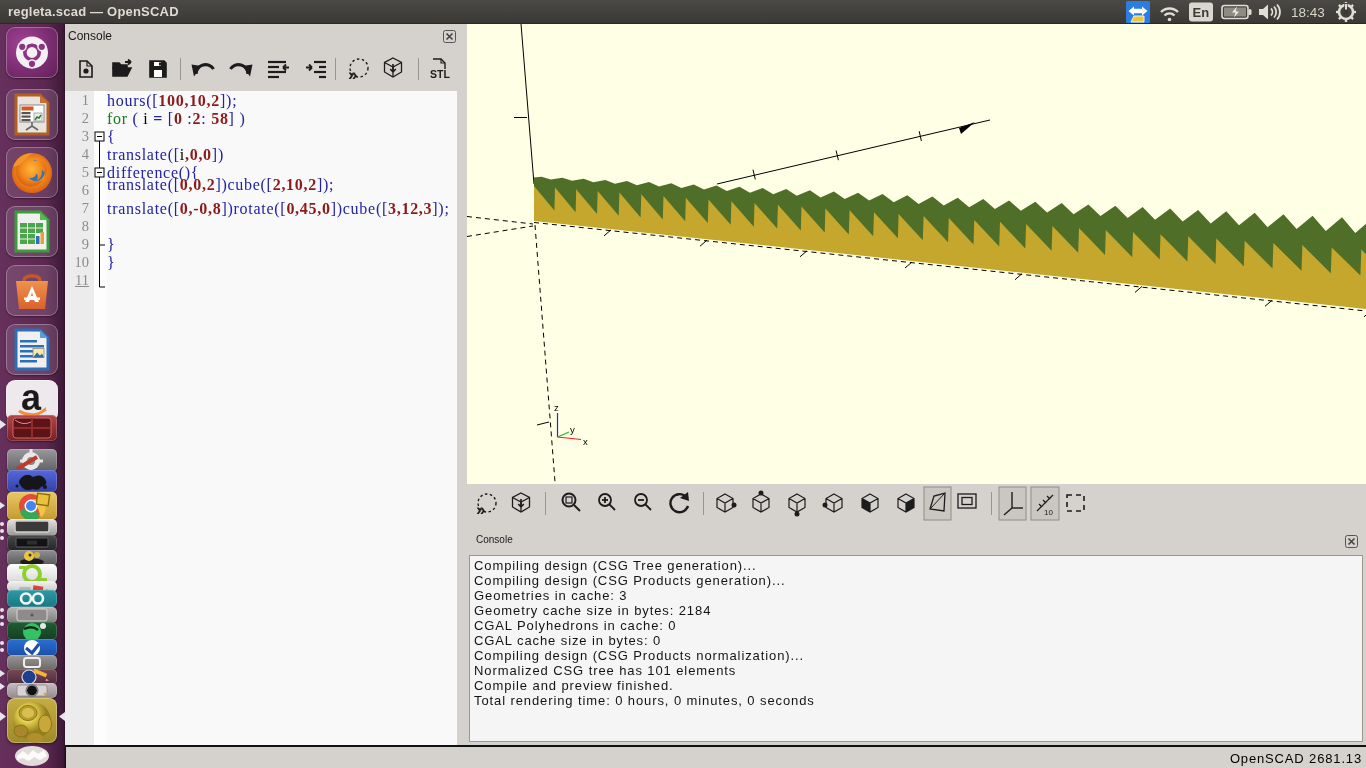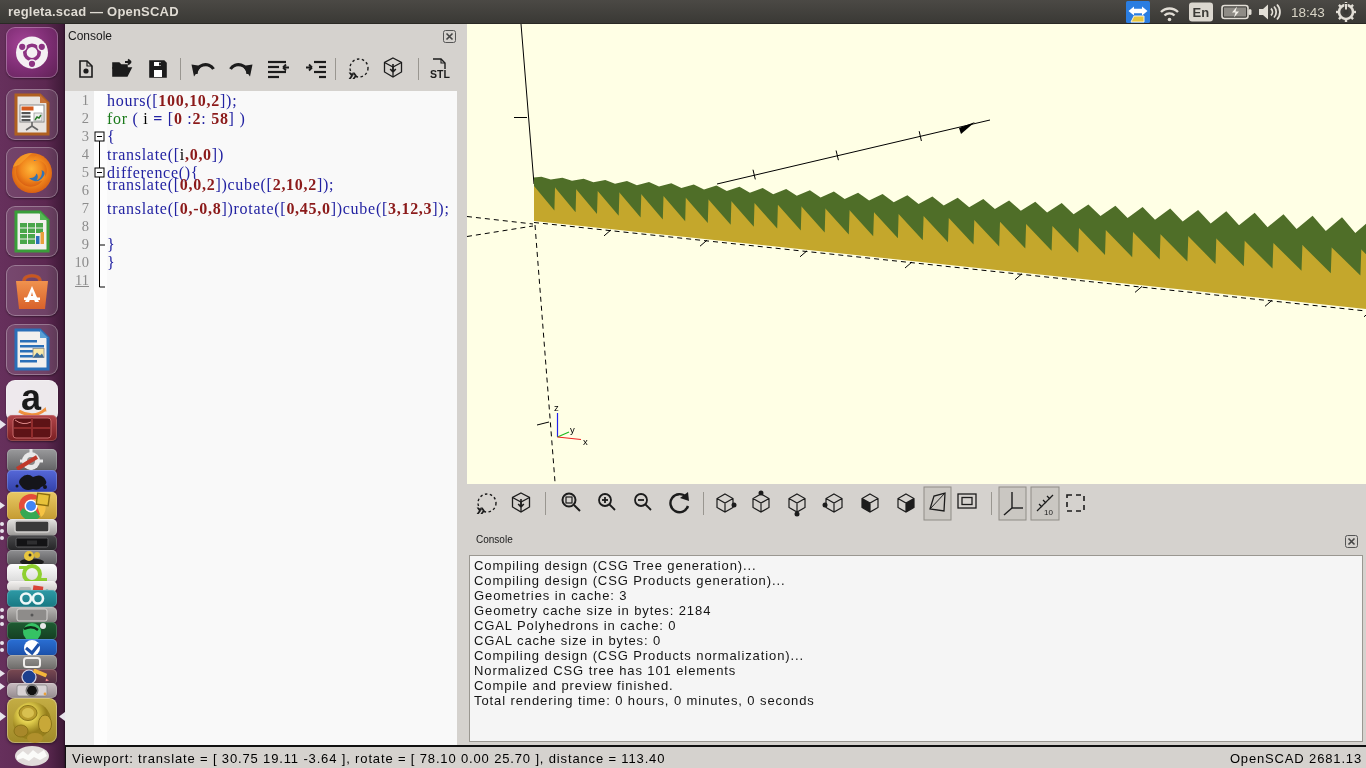--- a/index.html
+++ b/index.html
@@ -613,15 +613,14 @@
 Geometry cache size in bytes: 2184<br>
 CGAL Polyhedrons in cache: 0<br>
 CGAL cache size in bytes: 0<br>
 Compiling design (CSG Products normalization)...<br>
 Normalized CSG tree has 101 elements<br>
 Compile and preview finished.<br>
 Total rendering time: 0 hours, 0 minutes, 0 seconds</div>
 </div>
 
 <div id="statusbar">
- <div class="lt">Viewport: translate = [ 30.75 19.11 -3.64 ], rotate = [ 78.10 0.00 25.70 ], distance = 113.40</div>
  <div class="rt">OpenSCAD 2681.13</div>
 </div>
 
 </body></html>

